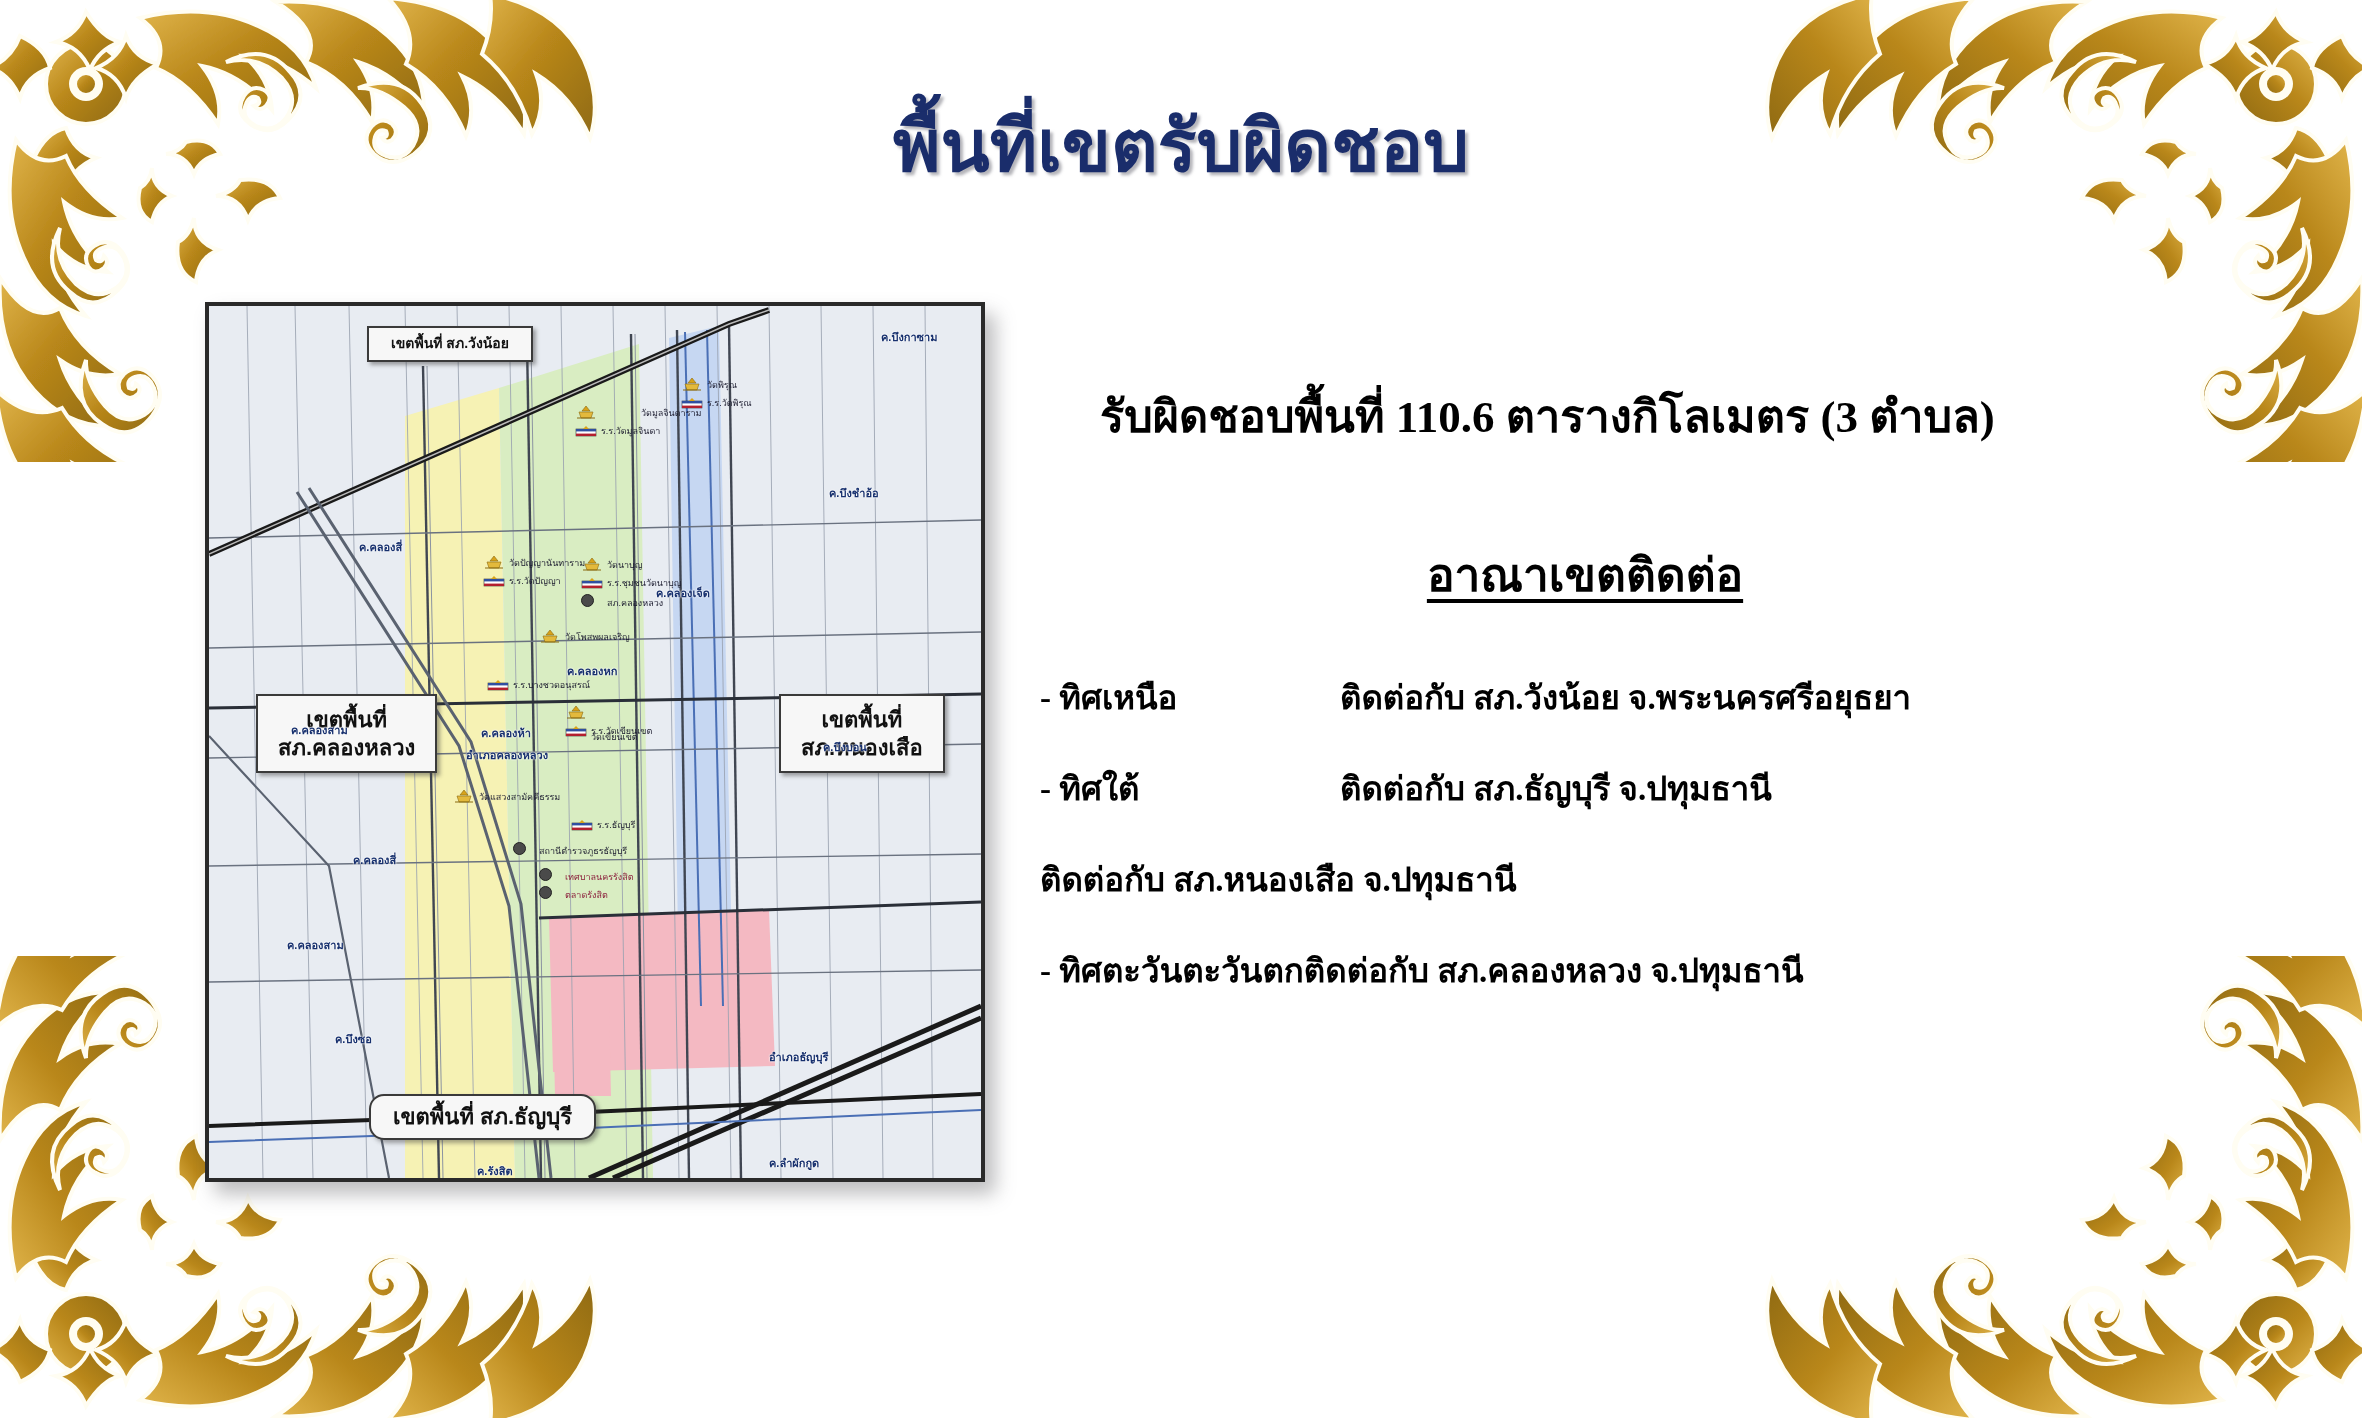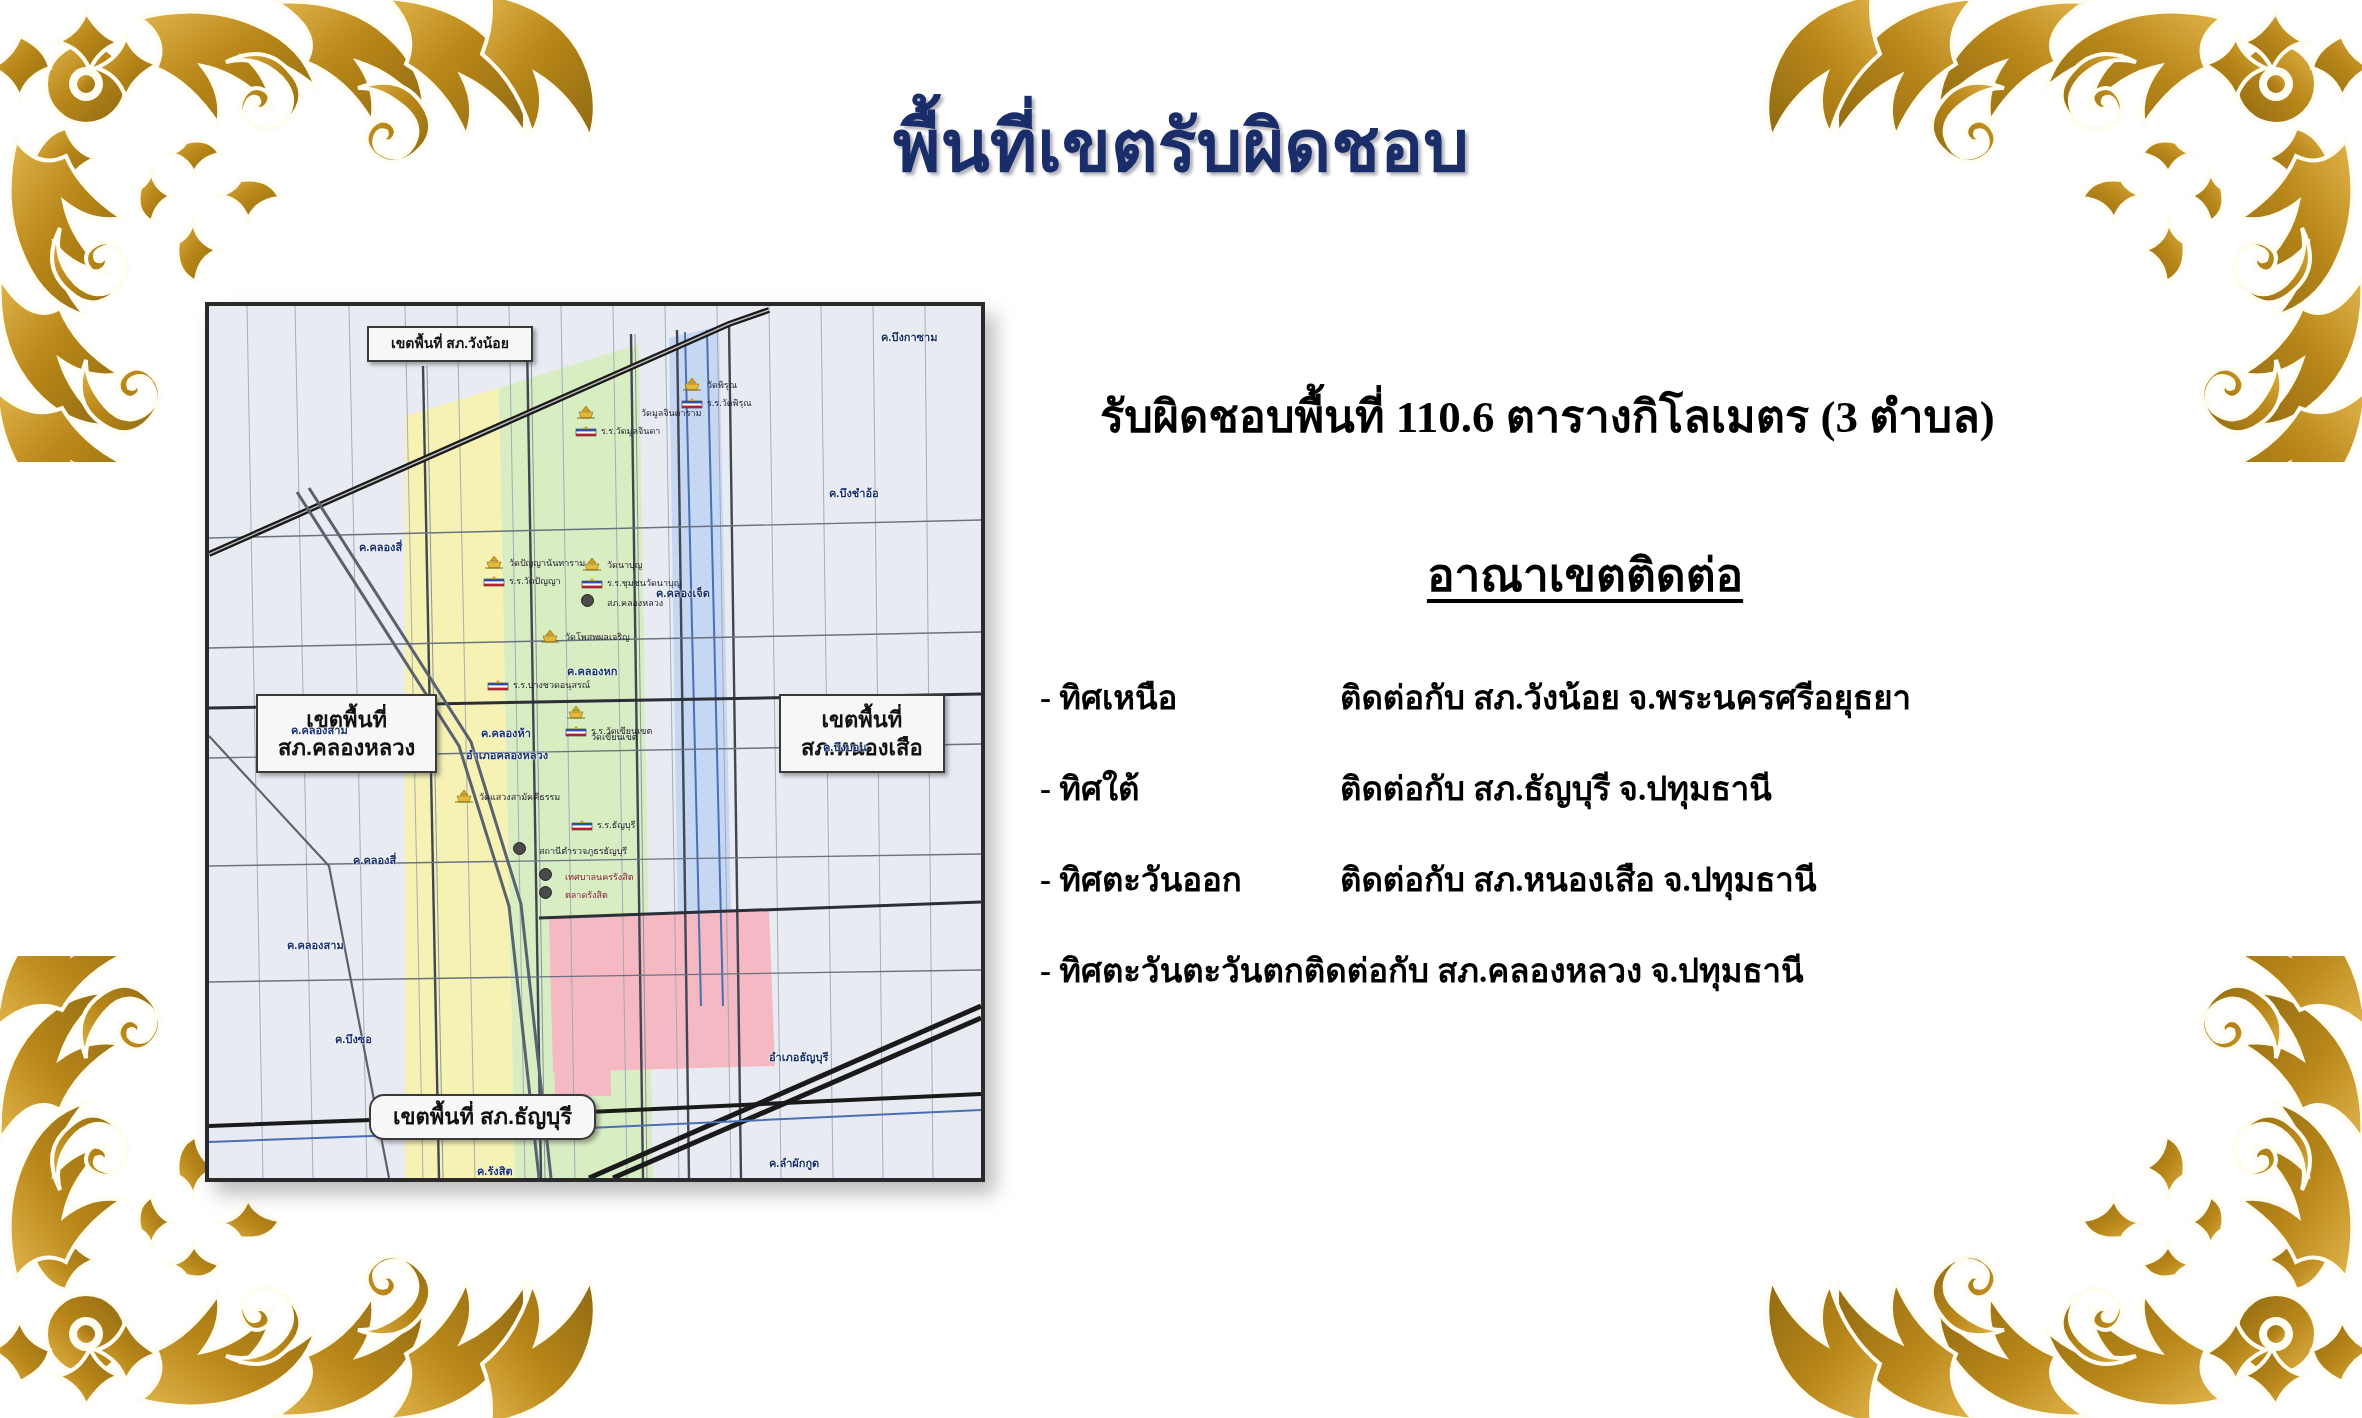--- a/index.html
+++ b/index.html
@@ -571,21 +571,20 @@
     <div id="dir-list">
         <div class="dir-row">
           <span class="dir-dir">- ทิศเหนือ</span>
           <span class="dir-desc">ติดต่อกับ สภ.วังน้อย จ.พระนครศรีอยุธยา</span>
         </div>
         <div class="dir-row">
           <span class="dir-dir">- ทิศใต้</span>
           <span class="dir-desc">ติดต่อกับ สภ.ธัญบุรี  จ.ปทุมธานี</span>
         </div>
         <div class="dir-row">
-          <span class="dir-dir">- ทิศตะวันออก</span>
           <span class="dir-desc">ติดต่อกับ  สภ.หนองเสือ จ.ปทุมธานี</span>
         </div>
         <div class="dir-row wide">
           <span class="dir-dir">- ทิศตะวันตะวันตก</span>
           <span class="dir-desc">ติดต่อกับ สภ.คลองหลวง จ.ปทุมธานี</span>
         </div>
       </div>
   </div>
 
 </div>

